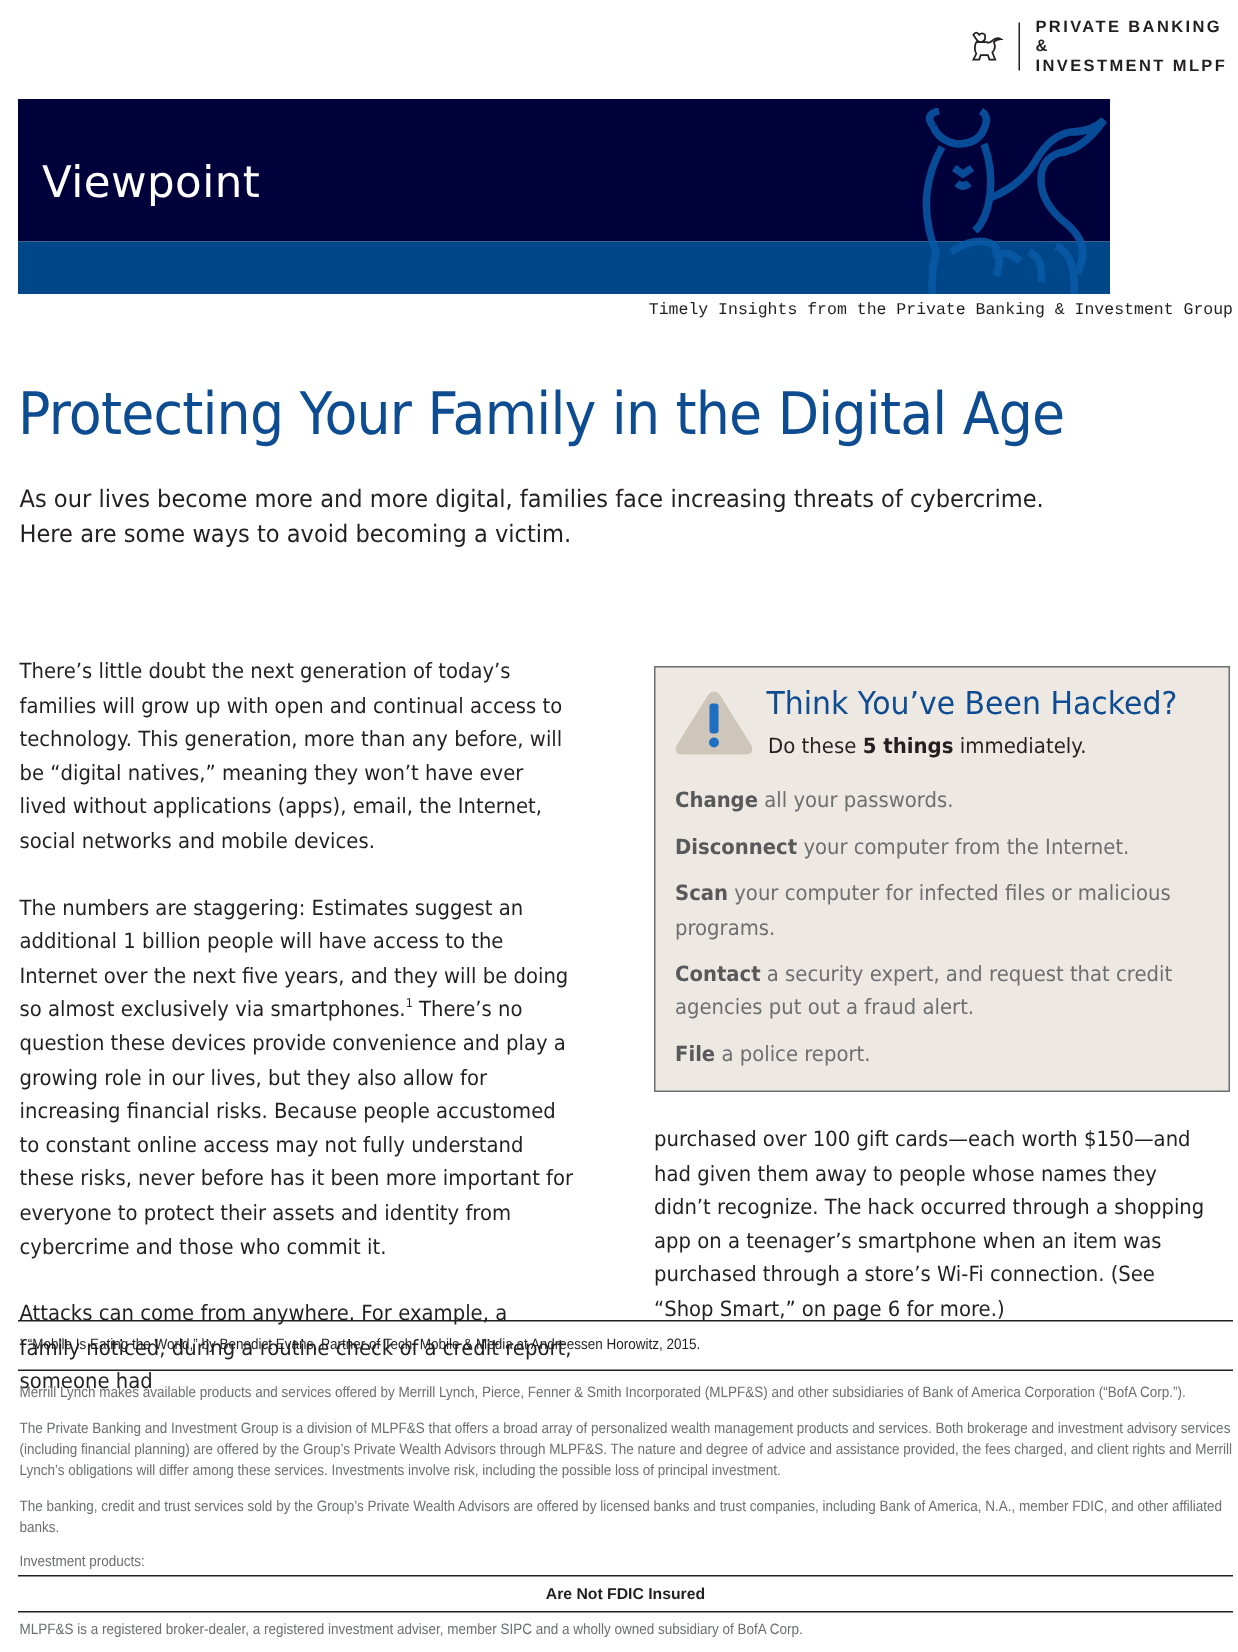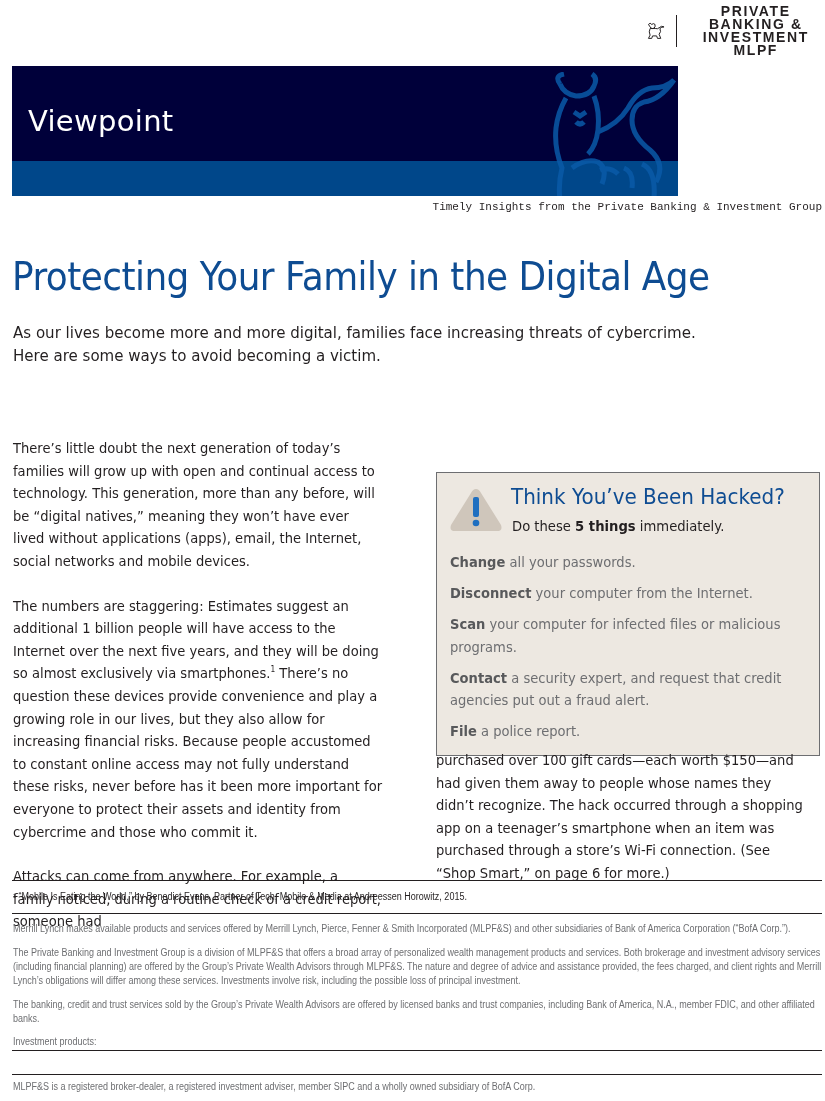--- a/index.html
+++ b/index.html
@@ -7,43 +7,43 @@
       width: 825px; height: 1101px; position: relative; overflow: hidden;
       background: #ffffff; color: #231f20;
       font-family: "DejaVu Sans", sans-serif;
     }
     .abs { position: absolute; }
 
     
     .logo { left: 646px; top: 14px; height: 34px; display: flex; align-items: center; }
     .logo-bull { width: 24px; height: 24px; }
     .logo-divider { width: 1px; height: 32px; background: #231f20; margin: 0 10px 0 10px; }
-    .logo-text { font-family: "Liberation Sans", sans-serif; font-size: 14px; font-weight: bold; letter-spacing: 1.6px; line-height: 13px; color: #231f20; text-align: center; }
+    .logo-text { font-family: "Liberation Sans", sans-serif; font-size: 11px; font-weight: bold; letter-spacing: 1.6px; line-height: 13px; color: #231f20; }
 
     
-    .banner { left: 12px; top: 66px; width: 666px; height: 130px; overflow: hidden; }
+    .banner { left: 12px; top: 66px; width: 728px; height: 130px; overflow: hidden; }
     .banner-top { position: absolute; left: 0; top: 0; width: 100%; height: 95px; background: #00003a; }
     .banner-bottom { position: absolute; left: 0; top: 95px; width: 100%; height: 35px; background: #00478a; }
     .banner-title { position: absolute; left: 16px; top: 38px; font-family: "DejaVu Sans", sans-serif; font-size: 29px; color: #ffffff; letter-spacing: 0.3px; }
     .banner-bull { position: absolute; right: 0; top: 6px; width: 140px; height: 130px; }
 
     .tagline { right: 3px; top: 201px; font-family: Liberation Mono, monospace; font-size: 11px; color: #231f20; }
 
     .title { left: 12px; top: 254px; font-family: "DejaVu Sans", sans-serif; font-weight: 300; font-size: 39px; color: #0e4c92; letter-spacing: -0.6px; transform: scaleX(0.92); transform-origin: left top; white-space: nowrap; }
     .subtitle { left: 13px; top: 321px; width: 800px; font-size: 16px; line-height: 23px; color: #231f20; transform: scaleX(0.94); transform-origin: left top; }
 
     .body-text { font-size: 14px; line-height: 22.6px; color: #231f20; }
     .col-left { left: 13px; top: 437px; width: 395px; transform: scaleX(0.935); transform-origin: left top; }
     .col-left p { margin: 0 0 22px 0; }
     .col-right { left: 436px; top: 749px; width: 400px; transform: scaleX(0.935); transform-origin: left top; }
     .col-right p { margin: 0; }
     sup { font-size: 8px; vertical-align: 6px; line-height: 0; }
 
     
-    .callout { left: 436px; top: 444px; width: 384px; height: 284px; background: #ede8e1; border: 1.5px solid #6d6e71; box-sizing: border-box; margin-top: 28px; }
+    .callout { left: 436px; top: 444px; width: 384px; height: 284px; background: #ede8e1; border: 1.5px solid #6d6e71; box-sizing: border-box; }
     .warn { position: absolute; left: 12px; top: 14px; width: 54px; height: 46px; }
     .callout-title { position: absolute; left: 74px; top: 12px; font-size: 21px; color: #0e4c92; white-space: nowrap; transform: scaleX(0.95); transform-origin: left top; }
     .callout-sub { position: absolute; left: 75px; top: 45px; font-size: 14px; color: #231f20; white-space: nowrap; transform: scaleX(0.94); transform-origin: left top; }
     .callout-sub b { font-weight: bold; }
     .callout-list { position: absolute; left: 13px; top: 78px; width: 380px; font-size: 14px; line-height: 22.5px; color: #6d6e71; transform: scaleX(0.935); transform-origin: left top; }
     .callout-list .item { margin-bottom: 8.5px; }
     .callout-list b { color: #58595b; }
 
     
     .rule { left: 12px; width: 810px; height: 1px; background: #231f20; }
@@ -131,14 +131,15 @@
 </div>
 <div class="abs disc" style="top:946px;">
   <p>The Private Banking and Investment Group is a division of MLPF&amp;S that offers a broad array of personalized wealth management products and services. Both brokerage and investment advisory services (including financial planning) are offered by the Group’s Private Wealth Advisors through MLPF&amp;S. The nature and degree of advice and assistance provided, the fees charged, and client rights and Merrill Lynch’s obligations will differ among these services. Investments involve risk, including the possible loss of principal investment.</p>
 </div>
 <div class="abs disc" style="top:998px;">
   <p>The banking, credit and trust services sold by the Group’s Private Wealth Advisors are offered by licensed banks and trust companies, including Bank of America, N.A., member FDIC, and other affiliated banks.</p>
 </div>
 
 <div class="abs inv-label">Investment products:</div>
 <div class="abs inv-table">
+  <div class="inv-cell">Are Not FDIC Insured</div>
 </div>
 <div class="abs final">MLPF&amp;S is a registered broker-dealer, a registered investment adviser, member SIPC and a wholly owned subsidiary of BofA Corp.</div>
 
 </body></html>

